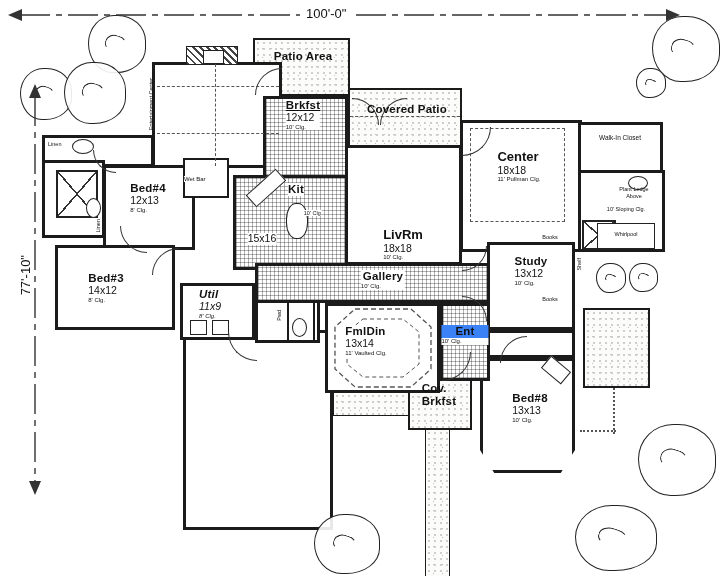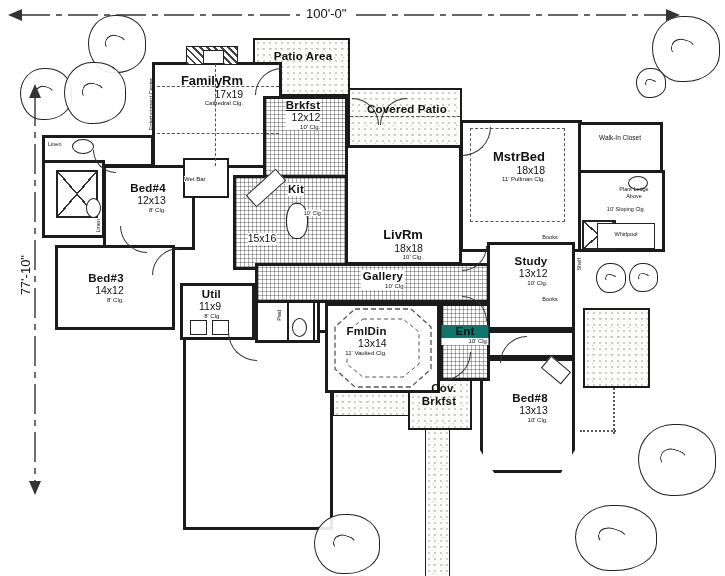--- a/index.html
+++ b/index.html
@@ -8,21 +8,21 @@
   .room{position:absolute;box-sizing:border-box;background:#fff;border:3px solid #1b1b1b;}
   .thin{border-width:2px;}
   .hair{border-width:1.5px;}
   .hatch{background-color:#fff;background-image:
       repeating-linear-gradient(0deg,rgba(0,0,0,.30) 0 1px,transparent 1px 4px),
       repeating-linear-gradient(90deg,rgba(0,0,0,.30) 0 1px,transparent 1px 4px);}
   .stip{background-color:#fcfcfa;background-image:
       radial-gradient(rgba(0,0,0,.40) .6px,transparent .8px),
       radial-gradient(rgba(0,0,0,.25) .5px,transparent .7px);
       background-size:6px 6px,9px 9px;background-position:0 0,3px 4px;}
-  .lbl{position:absolute;text-align:right;transform:translateX(-50%);line-height:1.12;
+  .lbl{position:absolute;text-align:left;transform:translateX(-50%);line-height:1.12;
        white-space:nowrap;z-index:6;}
   .nm{font-weight:bold;font-size:11.5px;letter-spacing:.2px;}
   .nmbig{font-weight:bold;font-size:13px;}
   .sz{font-size:10.5px;}
   .cl{font-size:6px;}
   .tiny{position:absolute;font-size:5.5px;z-index:6;white-space:nowrap;}
   .tinyc{transform:translateX(-50%);text-align:center;}
   .vert{position:absolute;font-size:5.5px;z-index:6;writing-mode:vertical-rl;
         transform:rotate(180deg);white-space:nowrap;}
   .dashH{position:absolute;border-top:1.5px dashed #555;z-index:5;}
@@ -122,73 +122,68 @@
   <div class="arc" style="left:462px;top:127px;width:28px;height:28px;transform:rotate(270deg);"></div>
   <div class="arc" style="left:120px;top:226px;width:26px;height:26px;"></div>
   <div class="arc" style="left:152px;top:248px;width:26px;height:26px;transform:rotate(90deg);"></div>
   <div class="arc" style="left:462px;top:246px;width:24px;height:24px;transform:rotate(270deg);"></div>
   <div class="arc" style="left:462px;top:296px;width:24px;height:24px;transform:rotate(180deg);"></div>
   <div class="arc" style="left:500px;top:336px;width:26px;height:26px;transform:rotate(90deg);"></div>
   <div class="arc" style="left:228px;top:332px;width:28px;height:28px;"></div>
   <div class="arc" style="left:442px;top:352px;width:28px;height:28px;transform:rotate(270deg);"></div>
   <div class="arc" style="left:93px;top:150px;width:22px;height:22px;"></div>
 
-  <div class="lbl" style="left:212px;top:74px;">
-    <div class="nmbig">FamilyRm</div>
-    <div class="sz">17x19</div>
-    <div class="cl">Cathedral Clg.</div>
-  </div>
   <div class="lbl" style="left:303px;top:99px;">
     <div class="nm" style="background:#fff;text-decoration:underline;">Brkfst</div>
     <div class="sz" style="background:#fff;">12x12</div>
     <div class="cl" style="background:#fff;">10' Clg.</div>
   </div>
   <div class="lbl" style="left:296px;top:183px;">
     <div class="nm" style="background:#fff;">Kit</div>
   </div>
   <div class="tiny tinyc" style="left:313px;top:210px;background:#fff;">10' Clg.</div>
   <div class="lbl" style="left:262px;top:233px;">
     <div class="sz" style="background:#fff;">15x16</div>
   </div>
   <div class="lbl" style="left:403px;top:188px;margin-top:40px;">
     <div class="nmbig">LivRm</div>
     <div class="sz">18x18</div>
     <div class="cl">10' Clg.</div>
   </div>
   <div class="lbl" style="left:519px;top:150px;">
-    <div class="nmbig">MstrBed</div>
+    <div class="nmbig">Center</div>
     <div class="sz">18x18</div>
     <div class="cl">11' Pullman Clg.</div>
   </div>
   <div class="lbl" style="left:148px;top:182px;">
     <div class="nm">Bed#4</div>
     <div class="sz">12x13</div>
     <div class="cl">8' Clg.</div>
   </div>
   <div class="lbl" style="left:106px;top:272px;">
     <div class="nm">Bed#3</div>
     <div class="sz">14x12</div>
     <div class="cl">8' Clg.</div>
   </div>
-  <div class="lbl" style="left:210px;top:288px;">
+  <div class="lbl" style="left:210px;top:288px;font-style:italic;">
     <div class="nm">Util</div>
     <div class="sz">11x9</div>
     <div class="cl">8' Clg.</div>
   </div>
   <div class="lbl" style="left:383px;top:270px;">
     <div class="nm" style="background:#fff;padding:0 2px;">Gallery</div>
     <div class="cl" style="background:#fff;">10' Clg.</div>
   </div>
   <div class="lbl" style="left:366px;top:325px;">
     <div class="nm" style="background:#fff;">FmlDin</div>
     <div class="sz" style="background:#fff;">13x14</div>
     <div class="cl" style="background:#fff;">11' Vaulted Clg.</div>
   </div>
   <div class="lbl" style="left:465px;top:325px;">
-    <div class="nm" style="background:#0f766e;padding:0 14px;">Ent</div>
+    <div class="nm" style="background:#3b82f6;padding:0 14px;">Ent</div>
     <div class="cl" style="background:#fff;">10' Clg.</div>
   </div>
   <div class="lbl" style="left:531px;top:255px;">
     <div class="nm">Study</div>
     <div class="sz">13x12</div>
     <div class="cl">10' Clg.</div>
   </div>
   <div class="lbl" style="left:530px;top:392px;">
     <div class="nm">Bed#8</div>
     <div class="sz">13x13</div>

